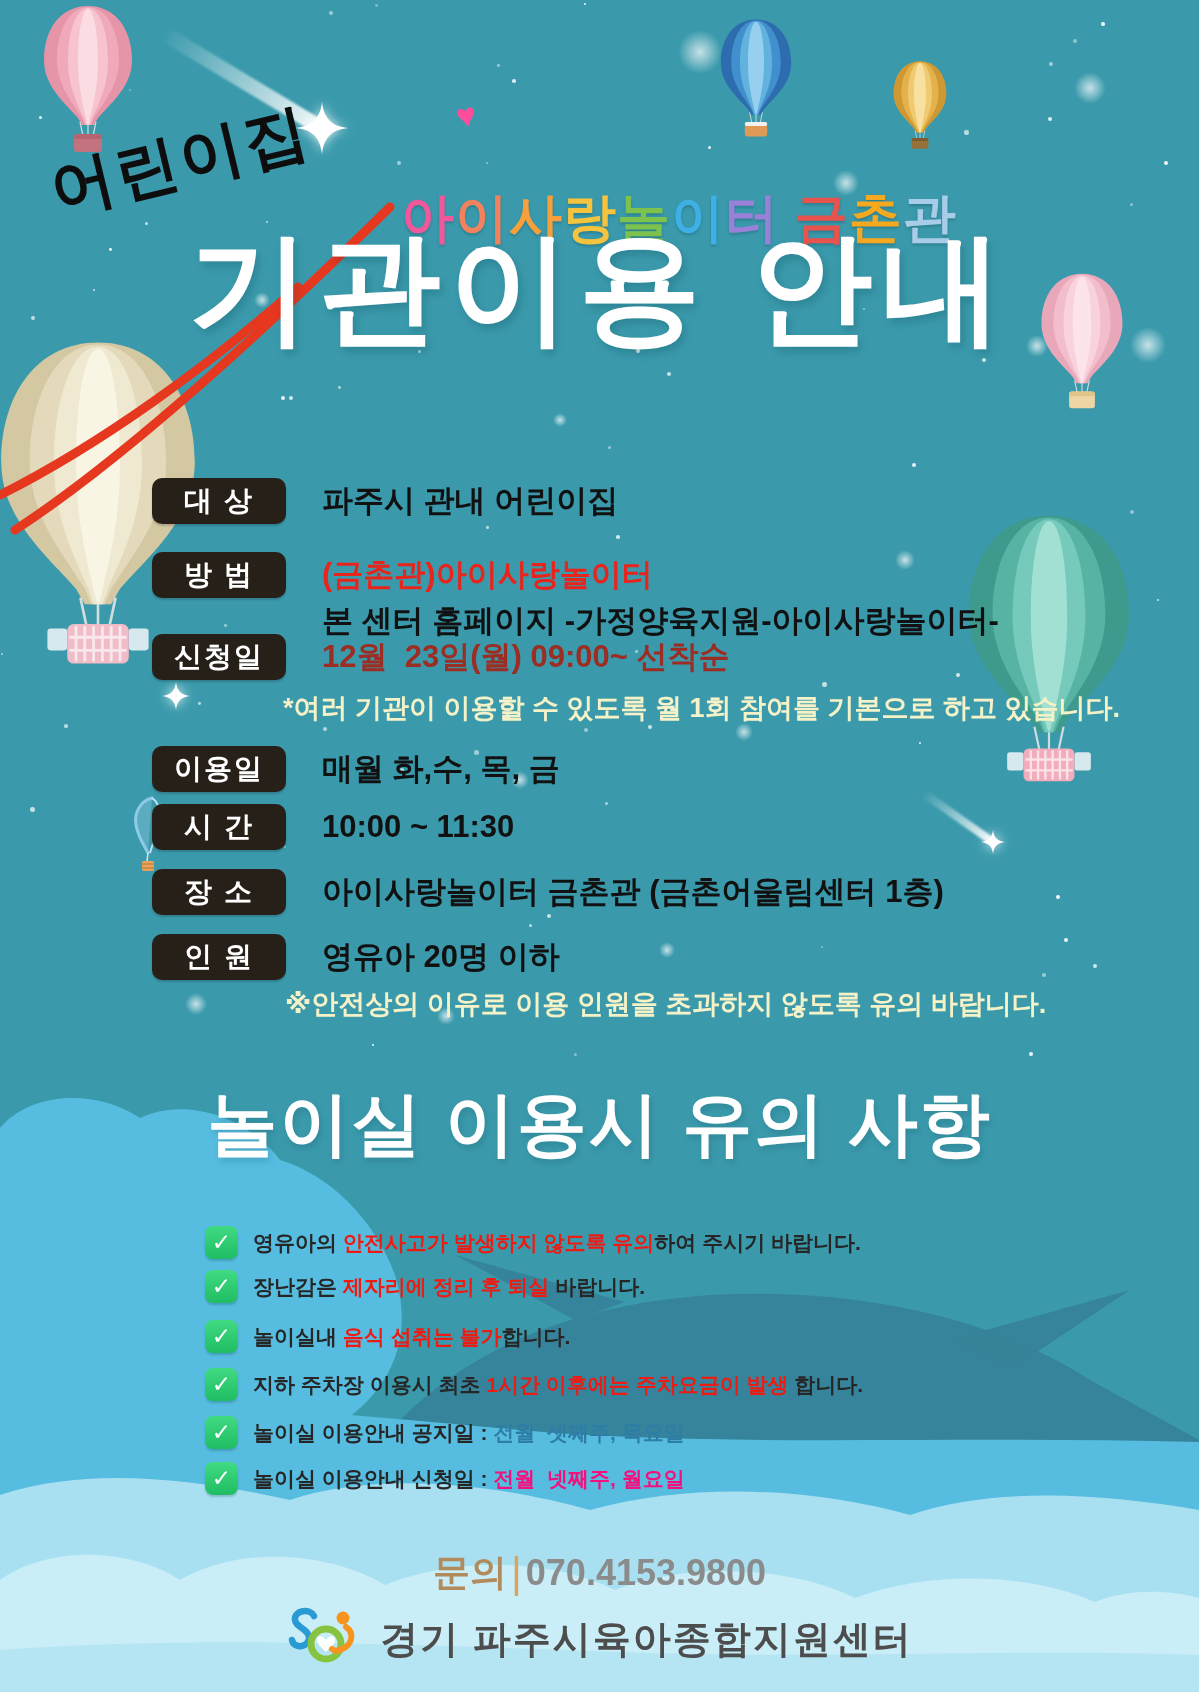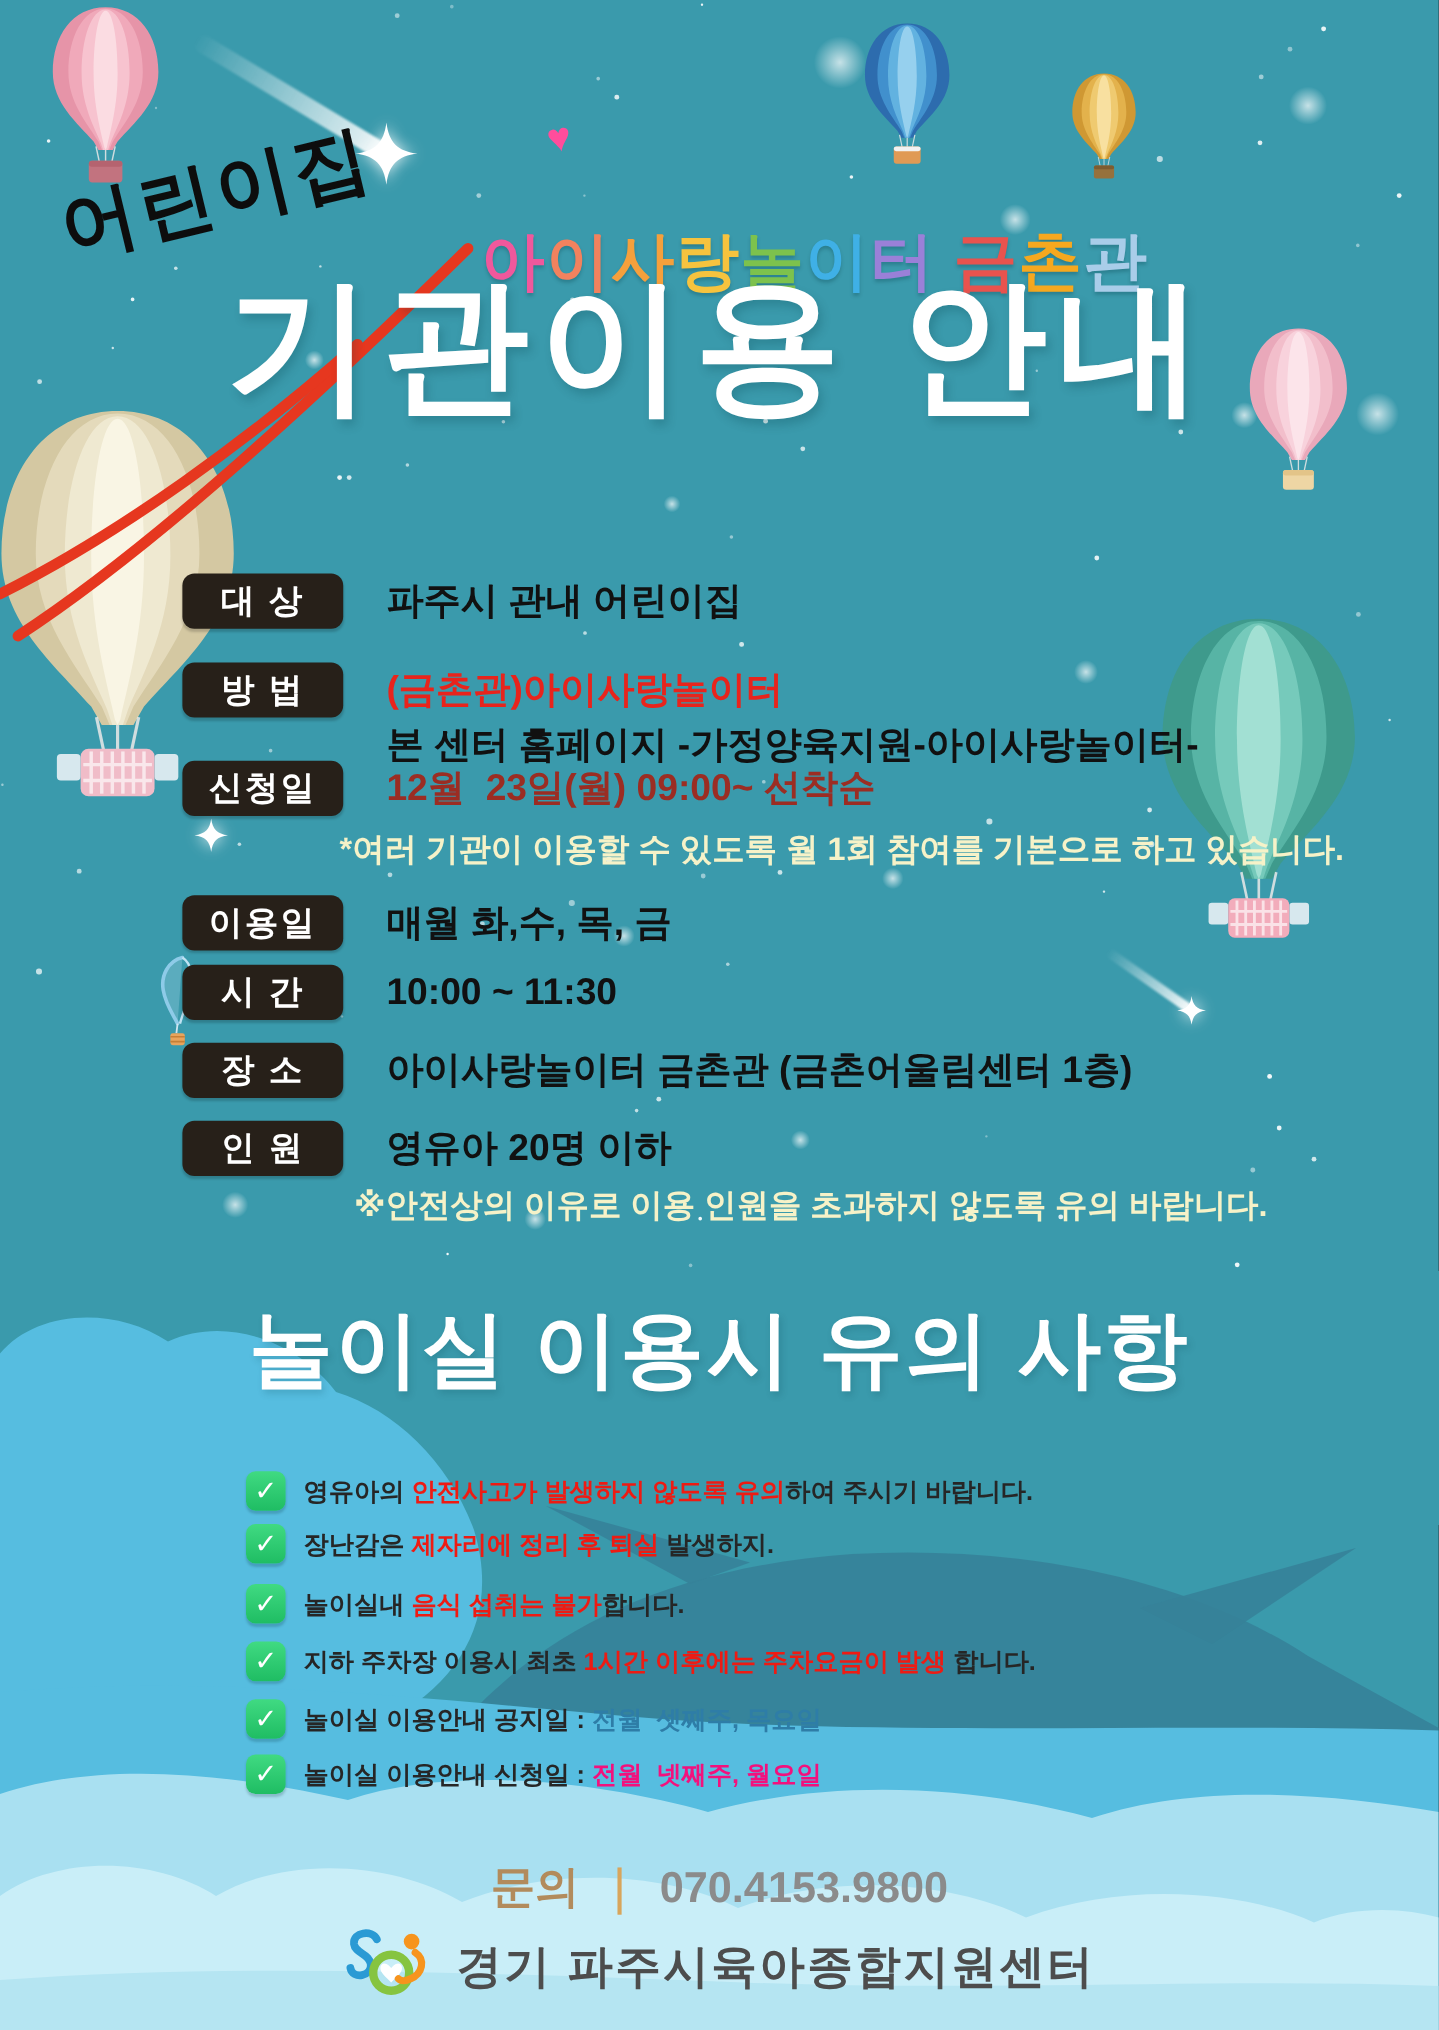--- a/index.html
+++ b/index.html
@@ -36,21 +36,21 @@
   .section-title{position:absolute;left:0;top:1078px;width:1199px;text-align:center;
     font-size:70px;font-weight:900;color:#fff;letter-spacing:2px;margin:0;z-index:5;
     text-shadow:2px 4px 6px rgba(0,60,70,.18);}
   .notice{position:absolute;left:205px;display:flex;align-items:center;z-index:5;}
   .checkbox{width:33px;height:33px;border-radius:8px;flex:0 0 auto;
     background:linear-gradient(180deg,#40da82,#1fbd63);display:flex;align-items:center;
     justify-content:center;color:#fff;font-size:23px;font-weight:900;margin-right:15px;
     box-shadow:0 2px 2px rgba(0,40,50,.2);}
   .notice-text{font-size:21px;font-weight:800;white-space:pre;}
   .contact{position:absolute;left:0;top:1548px;width:1199px;display:flex;
-    justify-content:center;align-items:center;gap:28px;z-index:5;}
+    justify-content:center;align-items:center;gap:4px;z-index:5;}
   .contact-label{font-size:37px;font-weight:800;}
   .contact-divider{font-size:42px;font-weight:400;}
   .contact-phone{font-size:36px;font-weight:700;}
   .footer{position:absolute;left:0;top:1606px;width:1199px;display:flex;
     justify-content:center;align-items:center;gap:14px;z-index:5;}
   .footer-org{font-size:38px;font-weight:600;color:#4d4d4d;letter-spacing:2px;}
 </style>
 </head>
 <body>
 
@@ -336,33 +336,33 @@
         <div class="vals">
           <span class="val-line" style="color: rgb(17, 17, 17);">아이사랑놀이터 금촌관 (금촌어울림센터 1층)</span>
         </div>
       </div>
       <div class="info-row" style="top: 934px;">
         <div class="info-label">인 원</div>
         <div class="vals">
           <span class="val-line" style="color: rgb(17, 17, 17);">영유아 20명 이하</span>
         </div>
       </div>
-      <div class="note" style="top: 986px; left: 295px; color: rgb(246, 242, 200);">※안전상의 이유로 이용 인원을 초과하지 않도록 유의 바랍니다.</div>
+      <div class="note" style="top: 986px; left: 285px; color: rgb(246, 242, 200);">※안전상의 이유로 이용 인원을 초과하지 않도록 유의 바랍니다.</div>
     </div>
 
   <h2 class="section-title">놀이실 이용시 유의 사항</h2>
 
   <div id="notices">
       <div class="notice" style="top: 1226px;">
         <span class="checkbox">✓</span>
         <span class="notice-text"><span style="color: rgb(38, 38, 38);">영유아의 </span><span style="color: rgb(238, 27, 19);">안전사고가 발생하지 않도록 유의</span><span style="color: rgb(38, 38, 38);">하여 주시기 바랍니다.</span></span>
       </div>
       <div class="notice" style="top: 1270px;">
         <span class="checkbox">✓</span>
-        <span class="notice-text"><span style="color: rgb(38, 38, 38);">장난감은 </span><span style="color: rgb(238, 27, 19);">제자리에 정리 후 퇴실</span><span style="color: rgb(38, 38, 38);"> 발생하지.</span></span>
+        <span class="notice-text"><span style="color: rgb(38, 38, 38);">장난감은 </span><span style="color: rgb(238, 27, 19);">제자리에 정리 후 퇴실</span><span style="color: rgb(38, 38, 38);"> 바랍니다.</span></span>
       </div>
       <div class="notice" style="top: 1320px;">
         <span class="checkbox">✓</span>
         <span class="notice-text"><span style="color: rgb(38, 38, 38);">놀이실내 </span><span style="color: rgb(238, 27, 19);">음식 섭취는 불가</span><span style="color: rgb(38, 38, 38);">합니다.</span></span>
       </div>
       <div class="notice" style="top: 1368px;">
         <span class="checkbox">✓</span>
         <span class="notice-text"><span style="color: rgb(38, 38, 38);">지하 주차장 이용시 최초 </span><span style="color: rgb(238, 27, 19);">1시간 이후에는 주차요금이 발생</span><span style="color: rgb(38, 38, 38);"> 합니다.</span></span>
       </div>
       <div class="notice" style="top: 1416px;">

